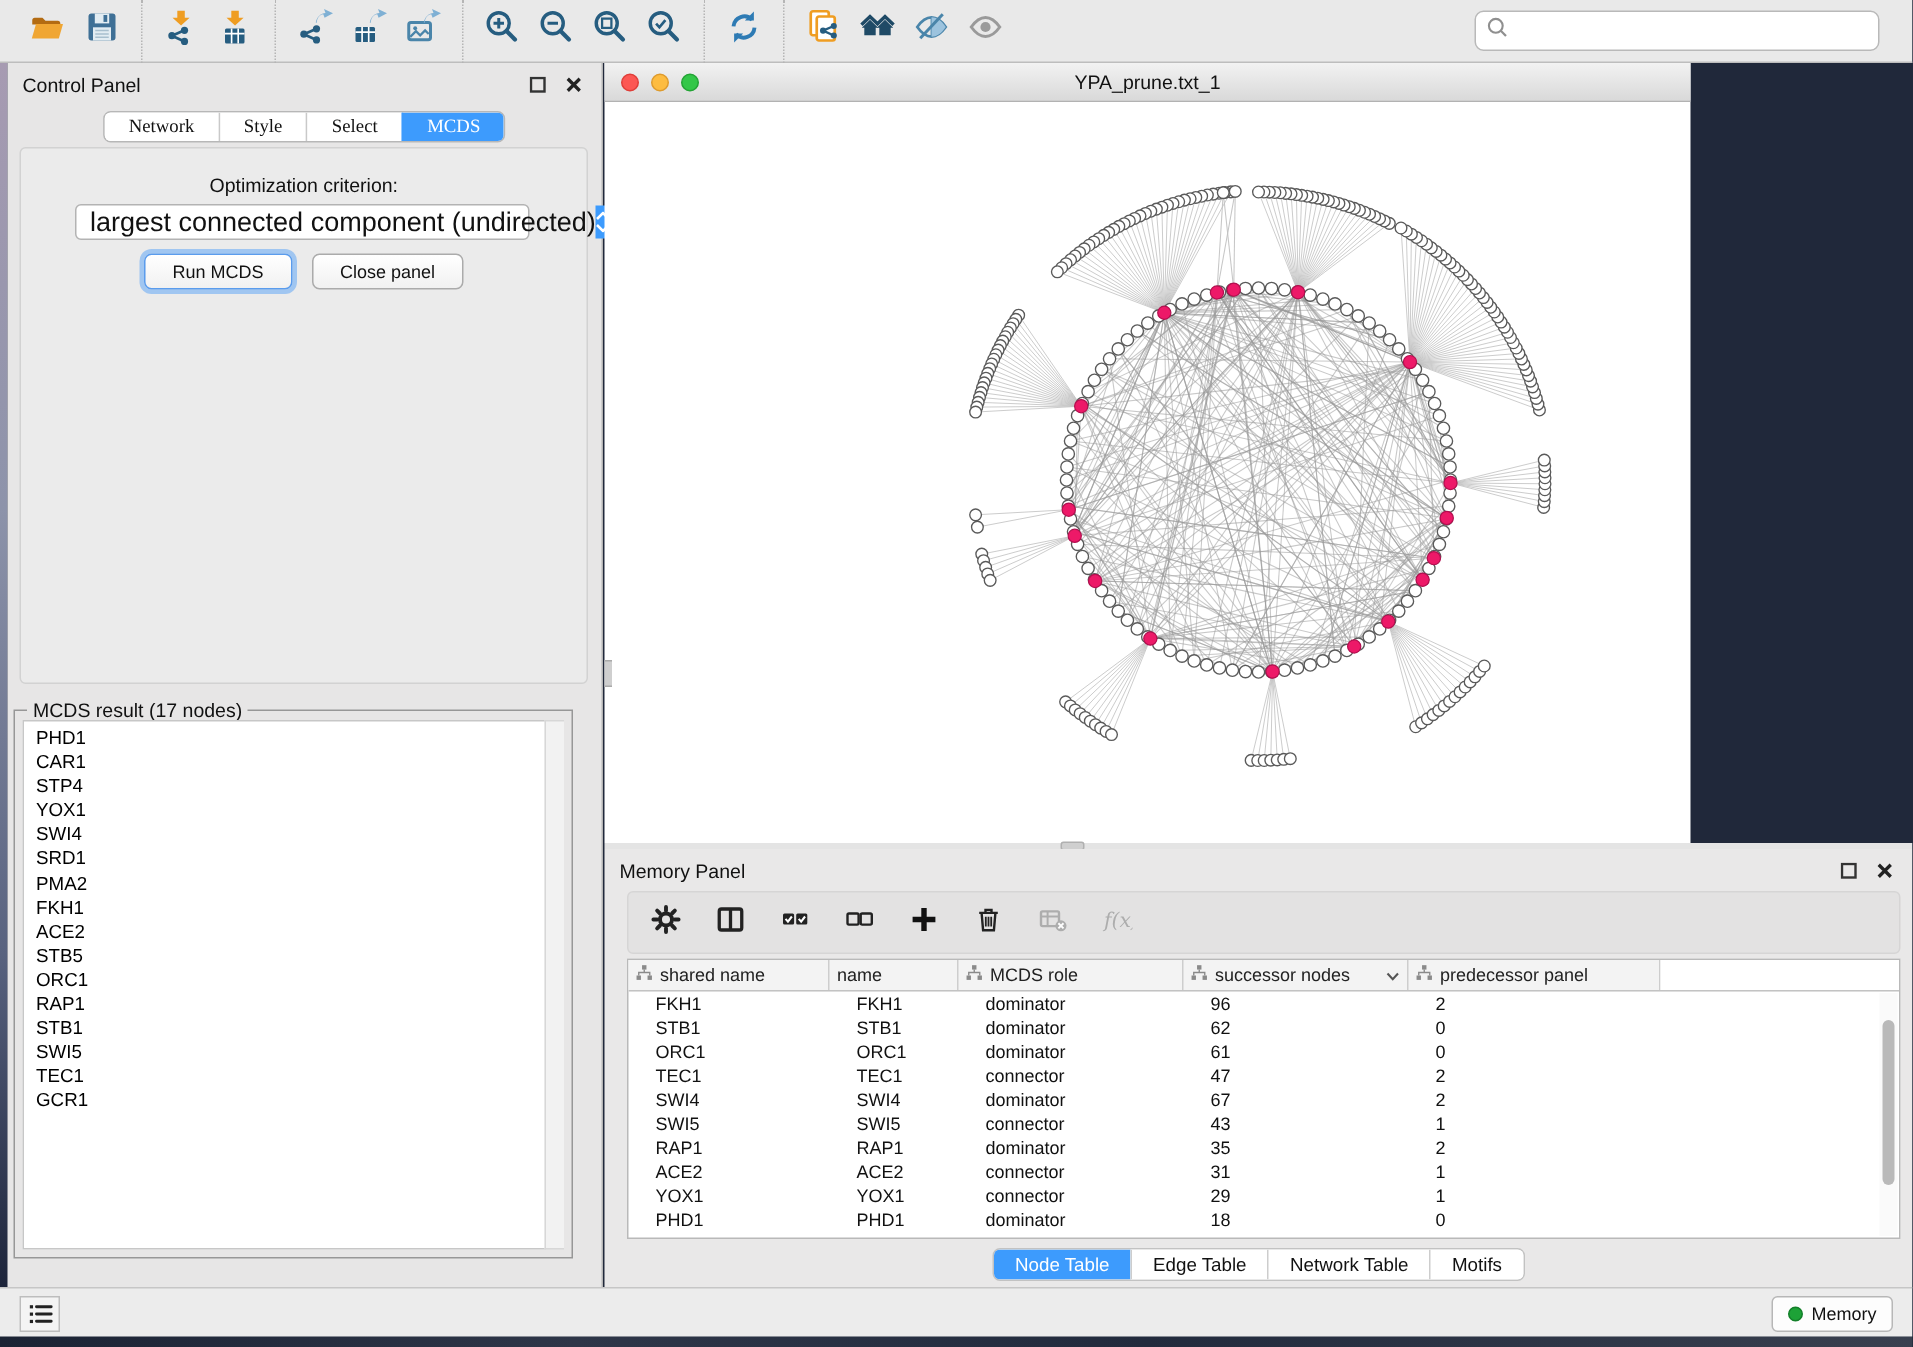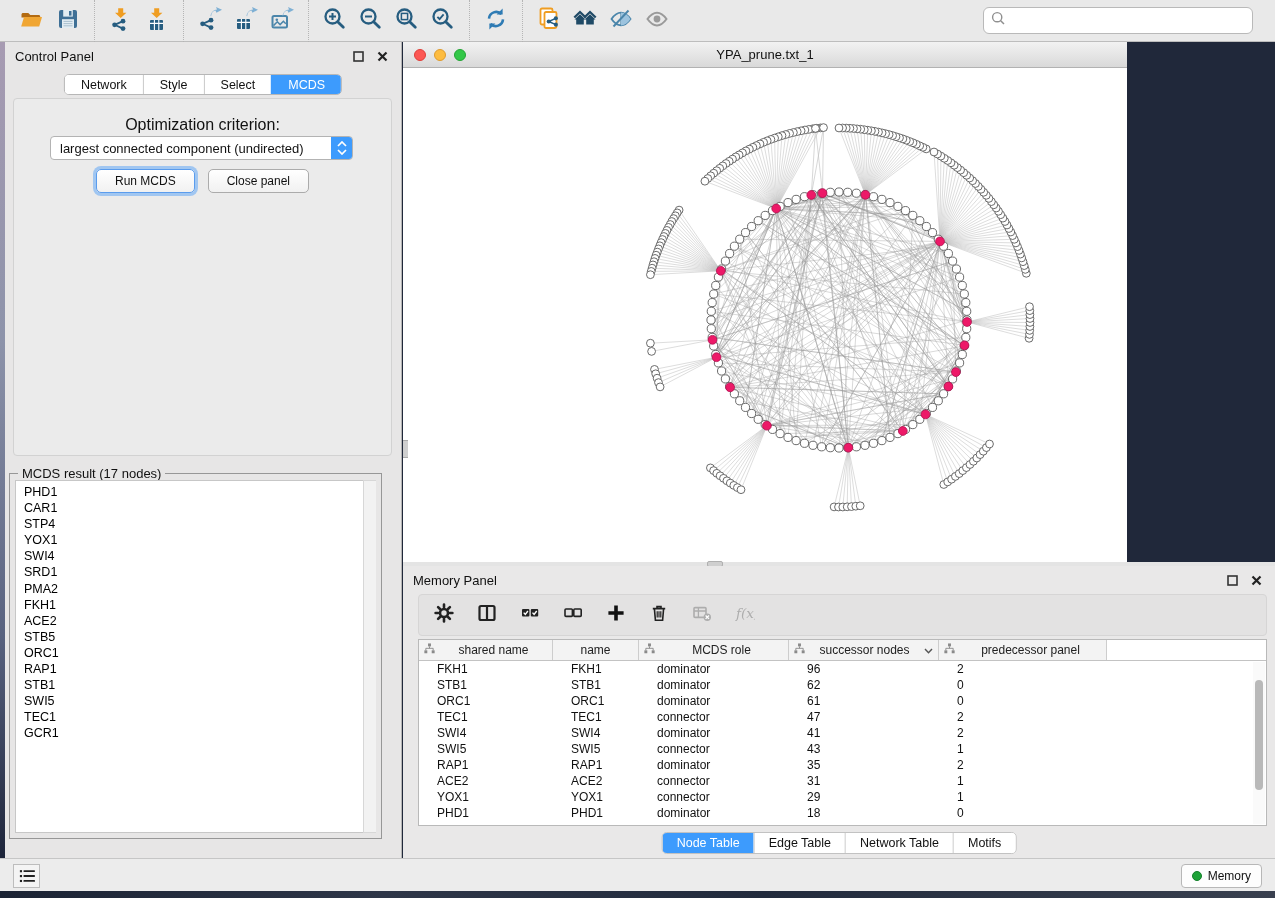--- a/index.html
+++ b/index.html
@@ -28,32 +28,32 @@
 
   
   #control-panel { left:5px; top:42px; width:397px; height:816px; background:#e7e6e6;
     border-right:1px solid #b5b5b5; }
   .panel-head { height:28px; display:flex; align-items:center; padding:0 10px; }
   .panel-title { font-size:13px; color:#111; }
   .panel-head .spacer { flex:1; }
   .mini-btn { width:18px; height:18px; display:flex; align-items:center; justify-content:center; margin-left:6px; }
 
   #cp-tabs { position:absolute; left:50%; transform:translateX(-50%); top:32px;
-    display:flex; height:21px; border:1px solid #b7b7b7; border-radius:5px; overflow:hidden; background:#fff; }
+    display:flex; height:21px; border:1px solid #b7b7b7; border-radius:5px; overflow:hidden; background:#fff;font-family:Liberation Serif, serif; }
   .cp-tab { padding:0 16px; font-size:12.5px; display:flex; align-items:center; color:#111;
     border-left:1px solid #c9c9c9; background:#fff; cursor:default; }
   .cp-tab:first-child { border-left:none; }
   .cp-tab.sel { background:#3d9bfd; color:#fff; border-left-color:#3d9bfd; }
 
   #mcds-box { position:absolute; left:8px; right:9px; top:56px; height:358px;
     background:#ebebeb; border:1px solid #d2d2d2; border-radius:4px; }
-  #opt-label { position:absolute; top:17px; width:100%; text-align:center; font-size:16px; color:#111; }
+  #opt-label { position:absolute; top:17px; width:100%; text-align:center; font-size:13px; color:#111; }
   #criterion { position:absolute; left:36px; right:38px; top:37px; height:24px; background:#fff;
     border:1px solid #b3b3b3; border-radius:4px; display:flex; align-items:center; }
-  #criterion .val { flex:1; font-size:13px; padding-left:9px; color:#111; white-space:nowrap; }
+  #criterion .val { flex:1; font-size:18px; padding-left:9px; color:#111; white-space:nowrap; }
   #criterion .step { width:21px; height:22px; background:#3d9bfd; border-radius:0 3px 3px 0;
     display:flex; flex-direction:column; align-items:center; justify-content:center; gap:2px; }
   #btn-row { position:absolute; top:70px; width:100%; display:flex; justify-content:center; gap:13px; }
   .push-btn { height:24px; padding:0 18px; font-size:12px; color:#111;
     background:linear-gradient(#ffffff,#f1f1f1); border:1px solid #ababab; border-radius:5px; }
   .push-btn.focus { box-shadow:0 0 0 3px rgba(98,167,245,.55); border-color:#5a9ced; }
 
   #mcds-result { position:absolute; left:4px; top:424px; width:373px; height:373px; }
   #mcds-result .frame { position:absolute; left:0; top:7px; right:0; bottom:0;
     border:1px solid #979797; }
@@ -83,21 +83,21 @@
   #tp-toolbar { position:absolute; left:15px; right:8px; top:28px; height:42px;
     background:#e3e2e2; border:1px solid #d6d5d5; border-radius:4px;
     display:flex; align-items:center; padding-left:12px; gap:17px; }
   .tp-btn { width:26px; height:26px; display:flex; align-items:center; justify-content:center; }
 
   #tp-table { position:absolute; left:15px; right:8px; top:73px; bottom:32px;
     background:#fff; border:1px solid #b9b9b9; }
   #tp-header { display:flex; height:21px; background:#f3f3f3; border-bottom:1px solid #c3c3c3; }
   .th { display:flex; align-items:center; font-size:12px; color:#222;
     border-right:1px solid #cdcdcd; padding:0 5px; gap:5px; }
-  .th .lbl { flex:1; text-align:center; white-space:nowrap; overflow:hidden; }
+  .th .lbl { flex:1; text-align:left; white-space:nowrap; overflow:hidden; }
   .th.filler { border-right:none; background:#fff; flex:1; }
   .tr { display:flex; height:16px; align-items:center; font-size:12px; color:#111; }
   .td { padding:0 16px 0 18px; white-space:nowrap; }
   .td.num { text-align:left; padding-right:16px; }
   #tp-vscroll { position:absolute; top:22px; right:1px; width:12px; bottom:1px; background:#fafafa; }
   #tp-thumb { position:absolute; top:18px; left:2px; width:8px; height:110px; background:#b9b9b9; border-radius:4px; }
 
   #tp-tabs { position:absolute; left:50%; transform:translateX(-50%); bottom:4px;
     display:flex; height:22px; border:1px solid #c2c2c2; border-radius:5px; overflow:hidden; background:#fff; }
   .tp-tab { padding:0 14px; font-size:12.5px; display:flex; align-items:center; color:#111;
@@ -1272,21 +1272,21 @@
             <div class="td" style="width:134px">TEC1</div>
             <div class="td" style="width:86px">TEC1</div>
             <div class="td" style="width:150px">connector</div>
             <div class="td num" style="width:150px">47</div>
             <div class="td num" style="width:168px">2</div>
           </div>
           <div class="tr">
             <div class="td" style="width:134px">SWI4</div>
             <div class="td" style="width:86px">SWI4</div>
             <div class="td" style="width:150px">dominator</div>
-            <div class="td num" style="width:150px">41</div>
+            <div class="td num" style="width:150px">67</div>
             <div class="td num" style="width:168px">2</div>
           </div>
           <div class="tr">
             <div class="td" style="width:134px">SWI5</div>
             <div class="td" style="width:86px">SWI5</div>
             <div class="td" style="width:150px">connector</div>
             <div class="td num" style="width:150px">43</div>
             <div class="td num" style="width:168px">1</div>
           </div>
           <div class="tr">

